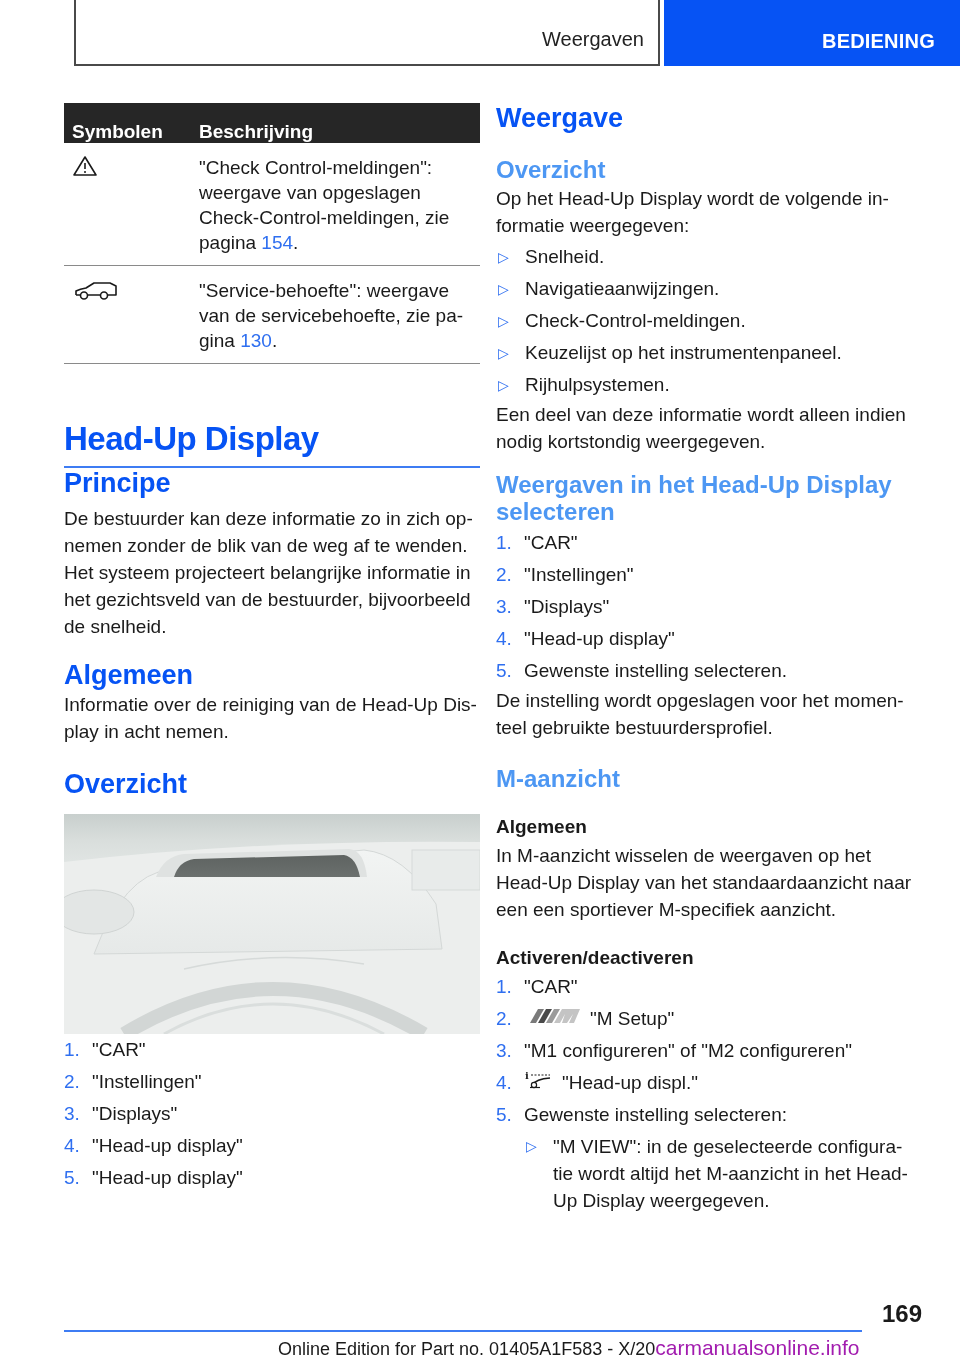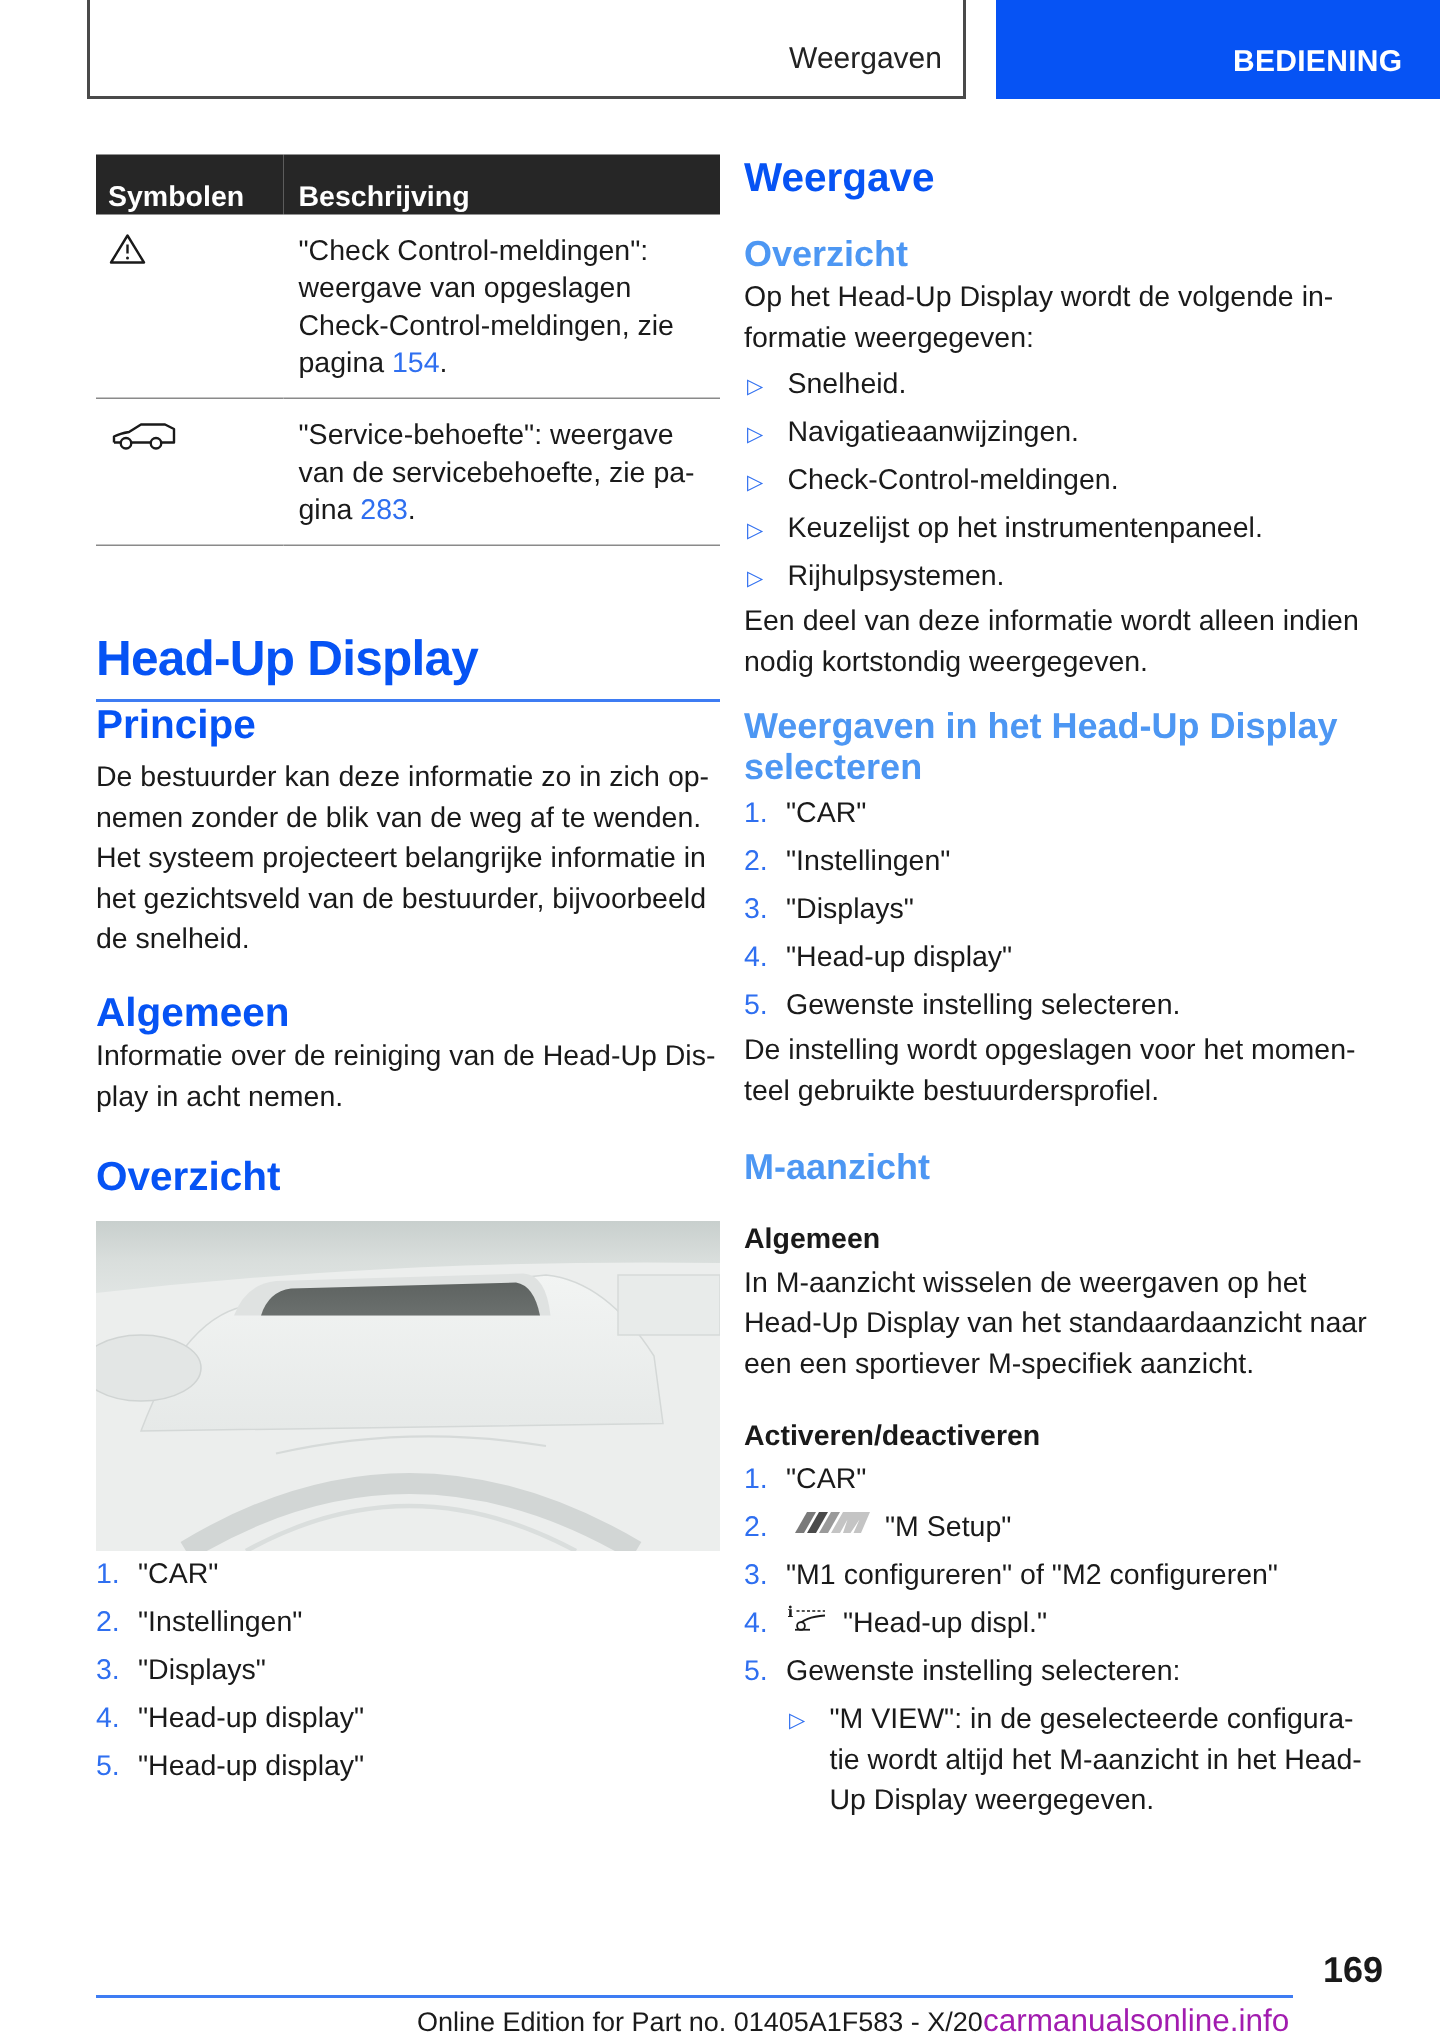--- a/index.html
+++ b/index.html
@@ -1,20 +1,20 @@
 <!DOCTYPE html>
 <html><head>
 <meta charset="utf-8">
 <style>
   * { box-sizing: border-box; margin: 0; padding: 0; }
   html, body { width: 960px; height: 1362px; background: #ffffff; overflow: hidden; }
   body { font-family: "Liberation Sans", sans-serif; color: #1a1a1a; position: relative; }
 
   
-  .hdr-box { position: absolute; left: 58px; top: 0; width: 586px; height: 66px;
+  .hdr-box { position: absolute; left: 74px; top: 0; width: 586px; height: 66px;
              border: 2px solid #4a4a4a; border-top: none; background: #fff; }
   .hdr-section { position: absolute; right: 14px; top: 28px; font-size: 20px; color: #222; }
   .hdr-tab { position: absolute; left: 664px; top: 0; width: 300px; height: 66px; background: #0653f4; }
   .hdr-tab-label { position: absolute; left: 158px; top: 30px; font-size: 20px; font-weight: bold; color: #fff; letter-spacing: 0.2px; }
 
   
   .col-left { position: absolute; left: 64px; top: 103px; width: 416px; }
   .col-right { position: absolute; left: 496px; top: 103px; width: 420px; }
 
   
@@ -91,21 +91,21 @@
         <td class="c1" style="padding-top:14px;">
           <span>
             <svg width="48" height="22" viewBox="0 0 48 22">
                 <path d="M4 15 L4 11 Q8 9 14 8 L22 3 L38 3 L44 6 L44 15 L36 15 M28 15 L16 15 M8 15 L4 15" fill="none" stroke="#1a1a1a" stroke-width="1.6" stroke-linejoin="round"></path>
                 <circle cx="12" cy="15.5" r="3.5" fill="#fff" stroke="#1a1a1a" stroke-width="1.6"></circle>
                 <circle cx="32" cy="15.5" r="3.5" fill="#fff" stroke="#1a1a1a" stroke-width="1.6"></circle>
               </svg>
           </span>
         </td>
         <td class="c2">
-          <span>"Service-behoefte": weergave van de servicebehoefte, zie pa-gina </span><span class="link">283</span><span>.</span>
+          <span>"Service-behoefte": weergave van de servicebehoefte, zie pa-gina </span><span class="link">130</span><span>.</span>
         </td>
       </tr>
     </tbody>
   </table>
 
   <h1 class="big">Head-Up Display</h1>
 
   <h2 class="sec" style="">Principe</h2>
   <p class="body" style="margin-top:6px;">De bestuurder kan deze informatie zo in zich op-nemen zonder de blik van de weg af te wenden.</p>
   <p class="body">Het systeem projecteert belangrijke informatie in het gezichtsveld van de bestuurder, bijvoorbeeld de snelheid.</p>

